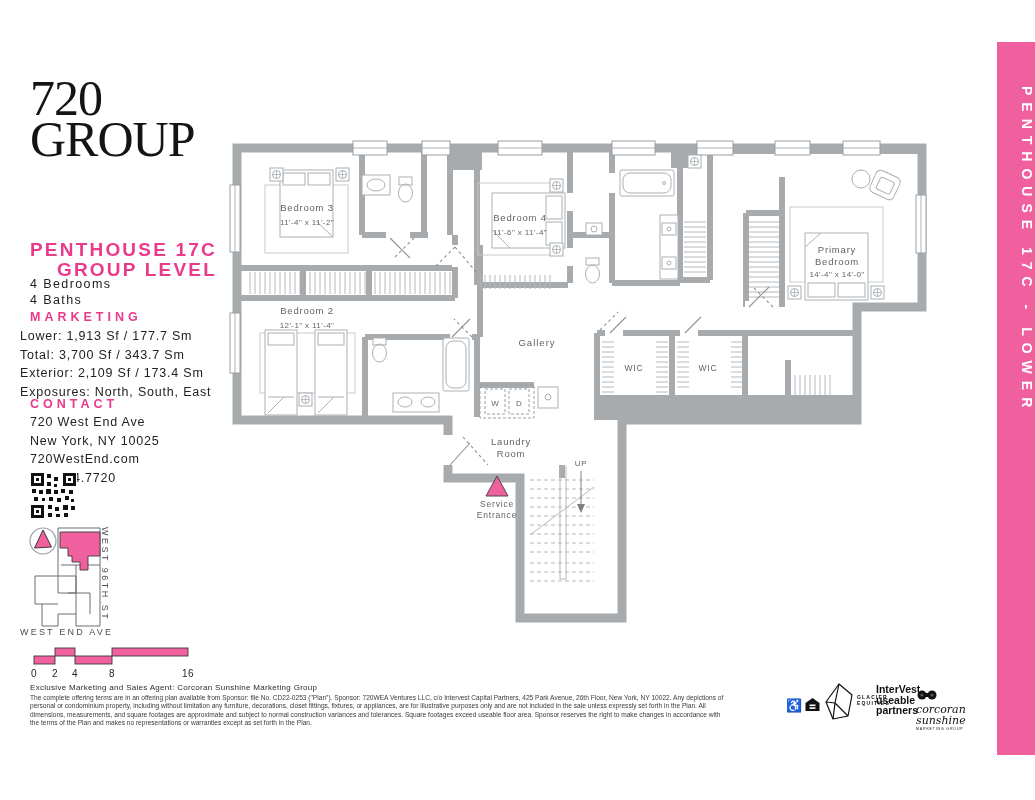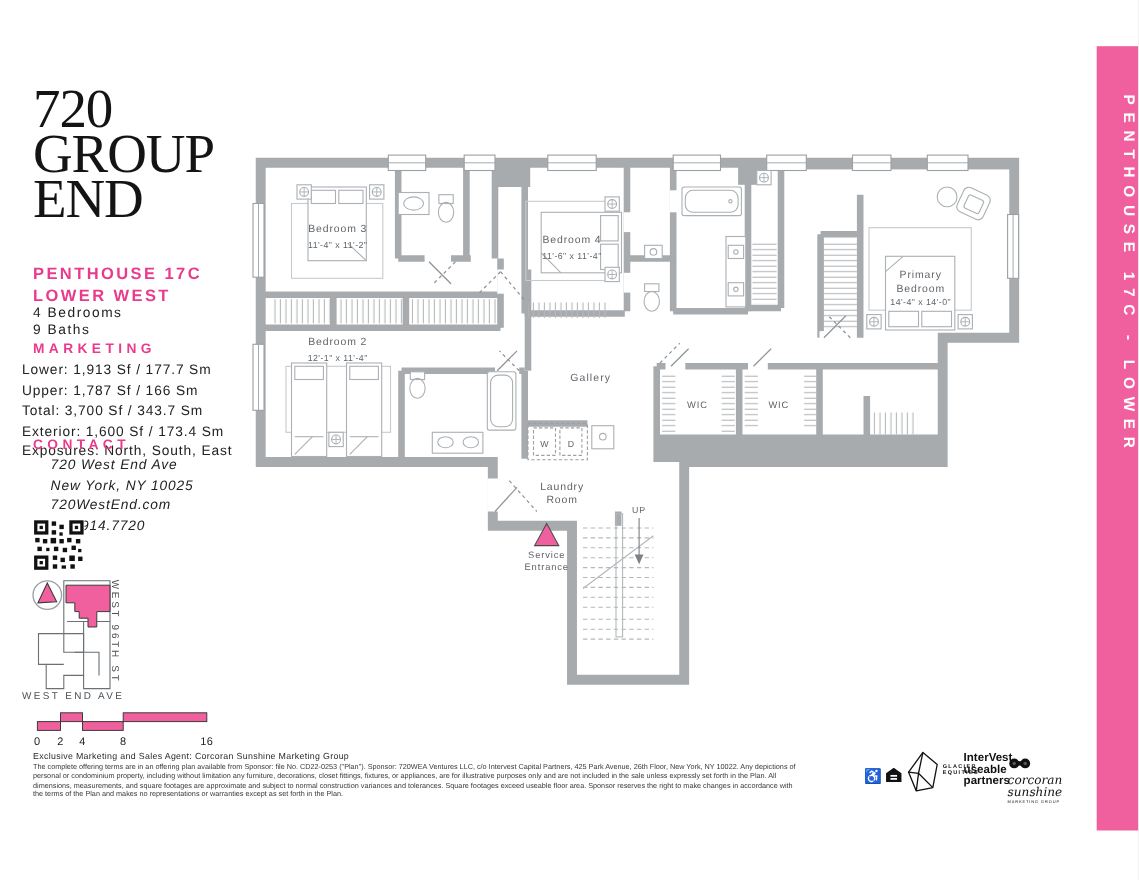--- a/index.html
+++ b/index.html
@@ -2,22 +2,22 @@
 <html><head>
 <meta charset="utf-8">
 <style>
   html,body{margin:0;padding:0;background:#e9e9e9;}
   #canvas{position:relative;width:1035px;height:800px;background:#ffffff;overflow:hidden;
           font-family:"Liberation Sans",sans-serif;color:#1f1f1f;}
   .abs{position:absolute;}
   
   .logo{left:30px;top:78px;font-family:"Liberation Serif","DejaVu Serif",serif;
         font-size:50px;line-height:41px;color:#141414;letter-spacing:-1px;}
-  .ph-title{left:30px;top:240px;color:#e93a8c;font-weight:bold;font-size:15px;
-            letter-spacing:2.2px;line-height:20px;}
+  .ph-title{left:30px;top:240px;color:#e93a8c;font-weight:bold;font-size:19px;
+            letter-spacing:2.2px;line-height:20px;text-align:right;}
   .bed-bath{left:30px;top:277px;font-size:12.5px;letter-spacing:1.4px;line-height:15.5px;color:#222;}
   .sec-head{color:#e93a8c;font-weight:bold;font-size:12.5px;letter-spacing:4px;}
   .info-lines{font-size:12.5px;letter-spacing:0.8px;line-height:18.5px;color:#222;}
   
   .vtext{writing-mode:vertical-rl;text-orientation:mixed;}
   .street-side{left:100px;top:527px;font-size:9px;letter-spacing:2.5px;color:#4a4f54;}
   .street-bottom{left:20px;top:627px;font-size:9px;letter-spacing:2.2px;color:#4a4f54;}
   
   .sidebar{left:997px;top:42px;width:38px;height:713px;background:#f0609e;}
   .sidebar-label{writing-mode:vertical-rl;text-orientation:mixed;color:#ffffff;
@@ -36,44 +36,42 @@
   svg text{font-family:"Liberation Sans",sans-serif;}
 </style>
 </head>
 <body>
 
 <div id="canvas">
 
   <div class="abs logo">
     <div>720</div>
     <div>GROUP</div>
-    <div>END</div>
   </div>
 
   <div class="abs ph-title">
     <div>PENTHOUSE 17C</div>
-    <div>LOWER WEST</div>
+    <div>GROUP LEVEL</div>
   </div>
 
   <div class="abs bed-bath">
     <div>4 Bedrooms</div>
-    <div>9 Baths</div>
+    <div>4 Baths</div>
   </div>
 
   <div class="abs sec-head" style="left:30px;top:310px;">MARKETING</div>
   <div class="abs info-lines" style="left:20px;top:327px;">
     <div>Lower: 1,913 Sf / 177.7 Sm</div>
-    <div>Upper: 1,787 Sf / 166 Sm</div>
     <div>Total: 3,700 Sf / 343.7 Sm</div>
-    <div>Exterior: 1,600 Sf / 173.4 Sm</div>
+    <div>Exterior: 2,109 Sf / 173.4 Sm</div>
     <div>Exposures: North, South, East</div>
   </div>
 
   <div class="abs sec-head" style="left:30px;top:397px;">CONTACT</div>
-  <div class="abs info-lines" style="left:46px;top:413px;font-style:italic;">
+  <div class="abs info-lines" style="left:30px;top:413px;">
     <div>720 West End Ave</div>
     <div>New York, NY 10025</div>
     <div>720WestEnd.com</div>
     <div>212.914.7720</div>
   </div>
 
   <svg class="abs" style="left:30px;top:472px;" width="47" height="47" viewBox="0 0 47 47">
     <rect x="0" y="0" width="47" height="47" fill="#fff"></rect>
     <g fill="#111">
       <rect x="1" y="1" width="13" height="13"></rect>

